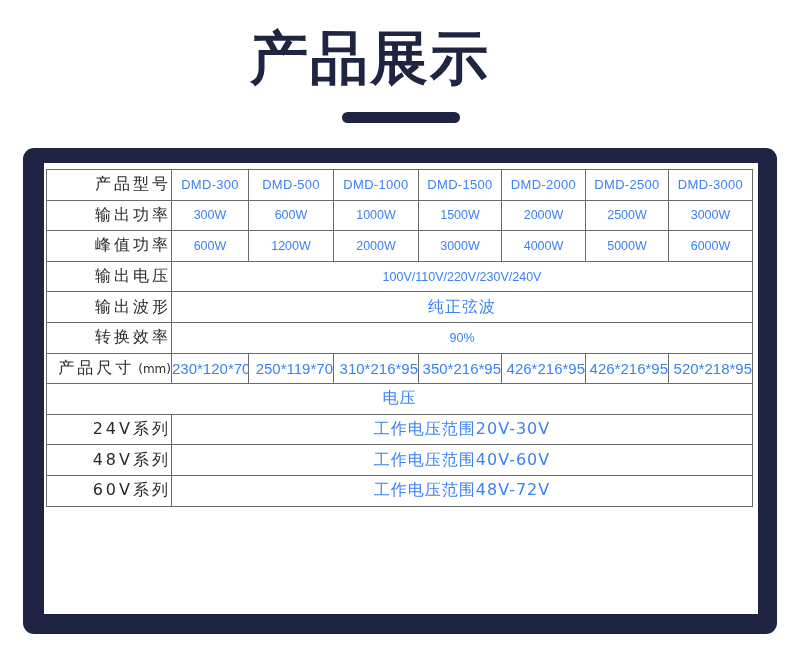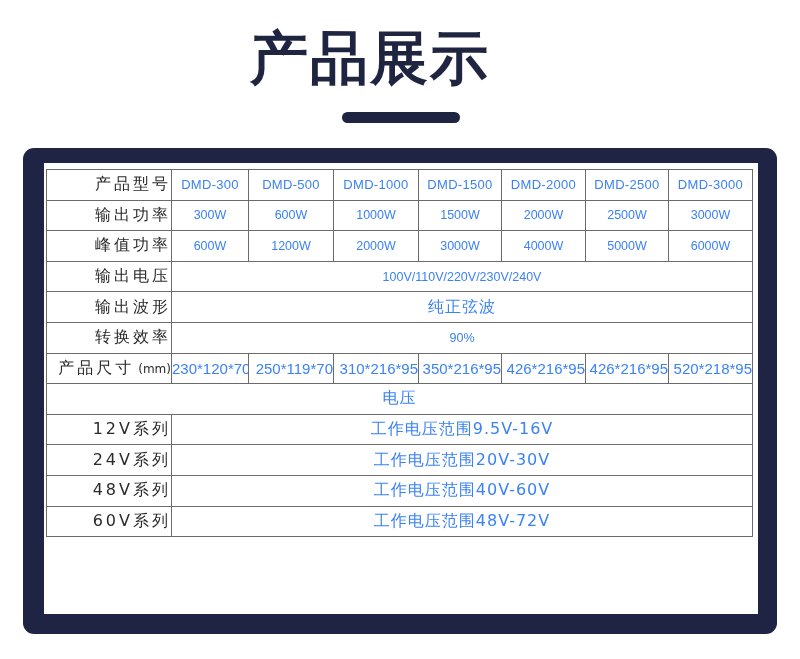--- a/index.html
+++ b/index.html
@@ -110,24 +110,20 @@
     <td class="dim">310*216*95</td>
     <td class="dim">350*216*95</td>
     <td class="dim">426*216*95</td>
     <td class="dim">426*216*95</td>
     <td class="dim">520*218*95</td>
   </tr>
   <tr>
     <td colspan="8" class="small">电压</td>
   </tr>
   <tr>
-    <td class="label">12V系列</td>
-    <td colspan="7" class="small">工作电压范围9.5V-16V</td>
-  </tr>
-  <tr>
     <td class="label">24V系列</td>
     <td colspan="7" class="small">工作电压范围20V-30V</td>
   </tr>
   <tr>
     <td class="label">48V系列</td>
     <td colspan="7" class="small">工作电压范围40V-60V</td>
   </tr>
   <tr>
     <td class="label">60V系列</td>
     <td colspan="7" class="small">工作电压范围48V-72V</td>

